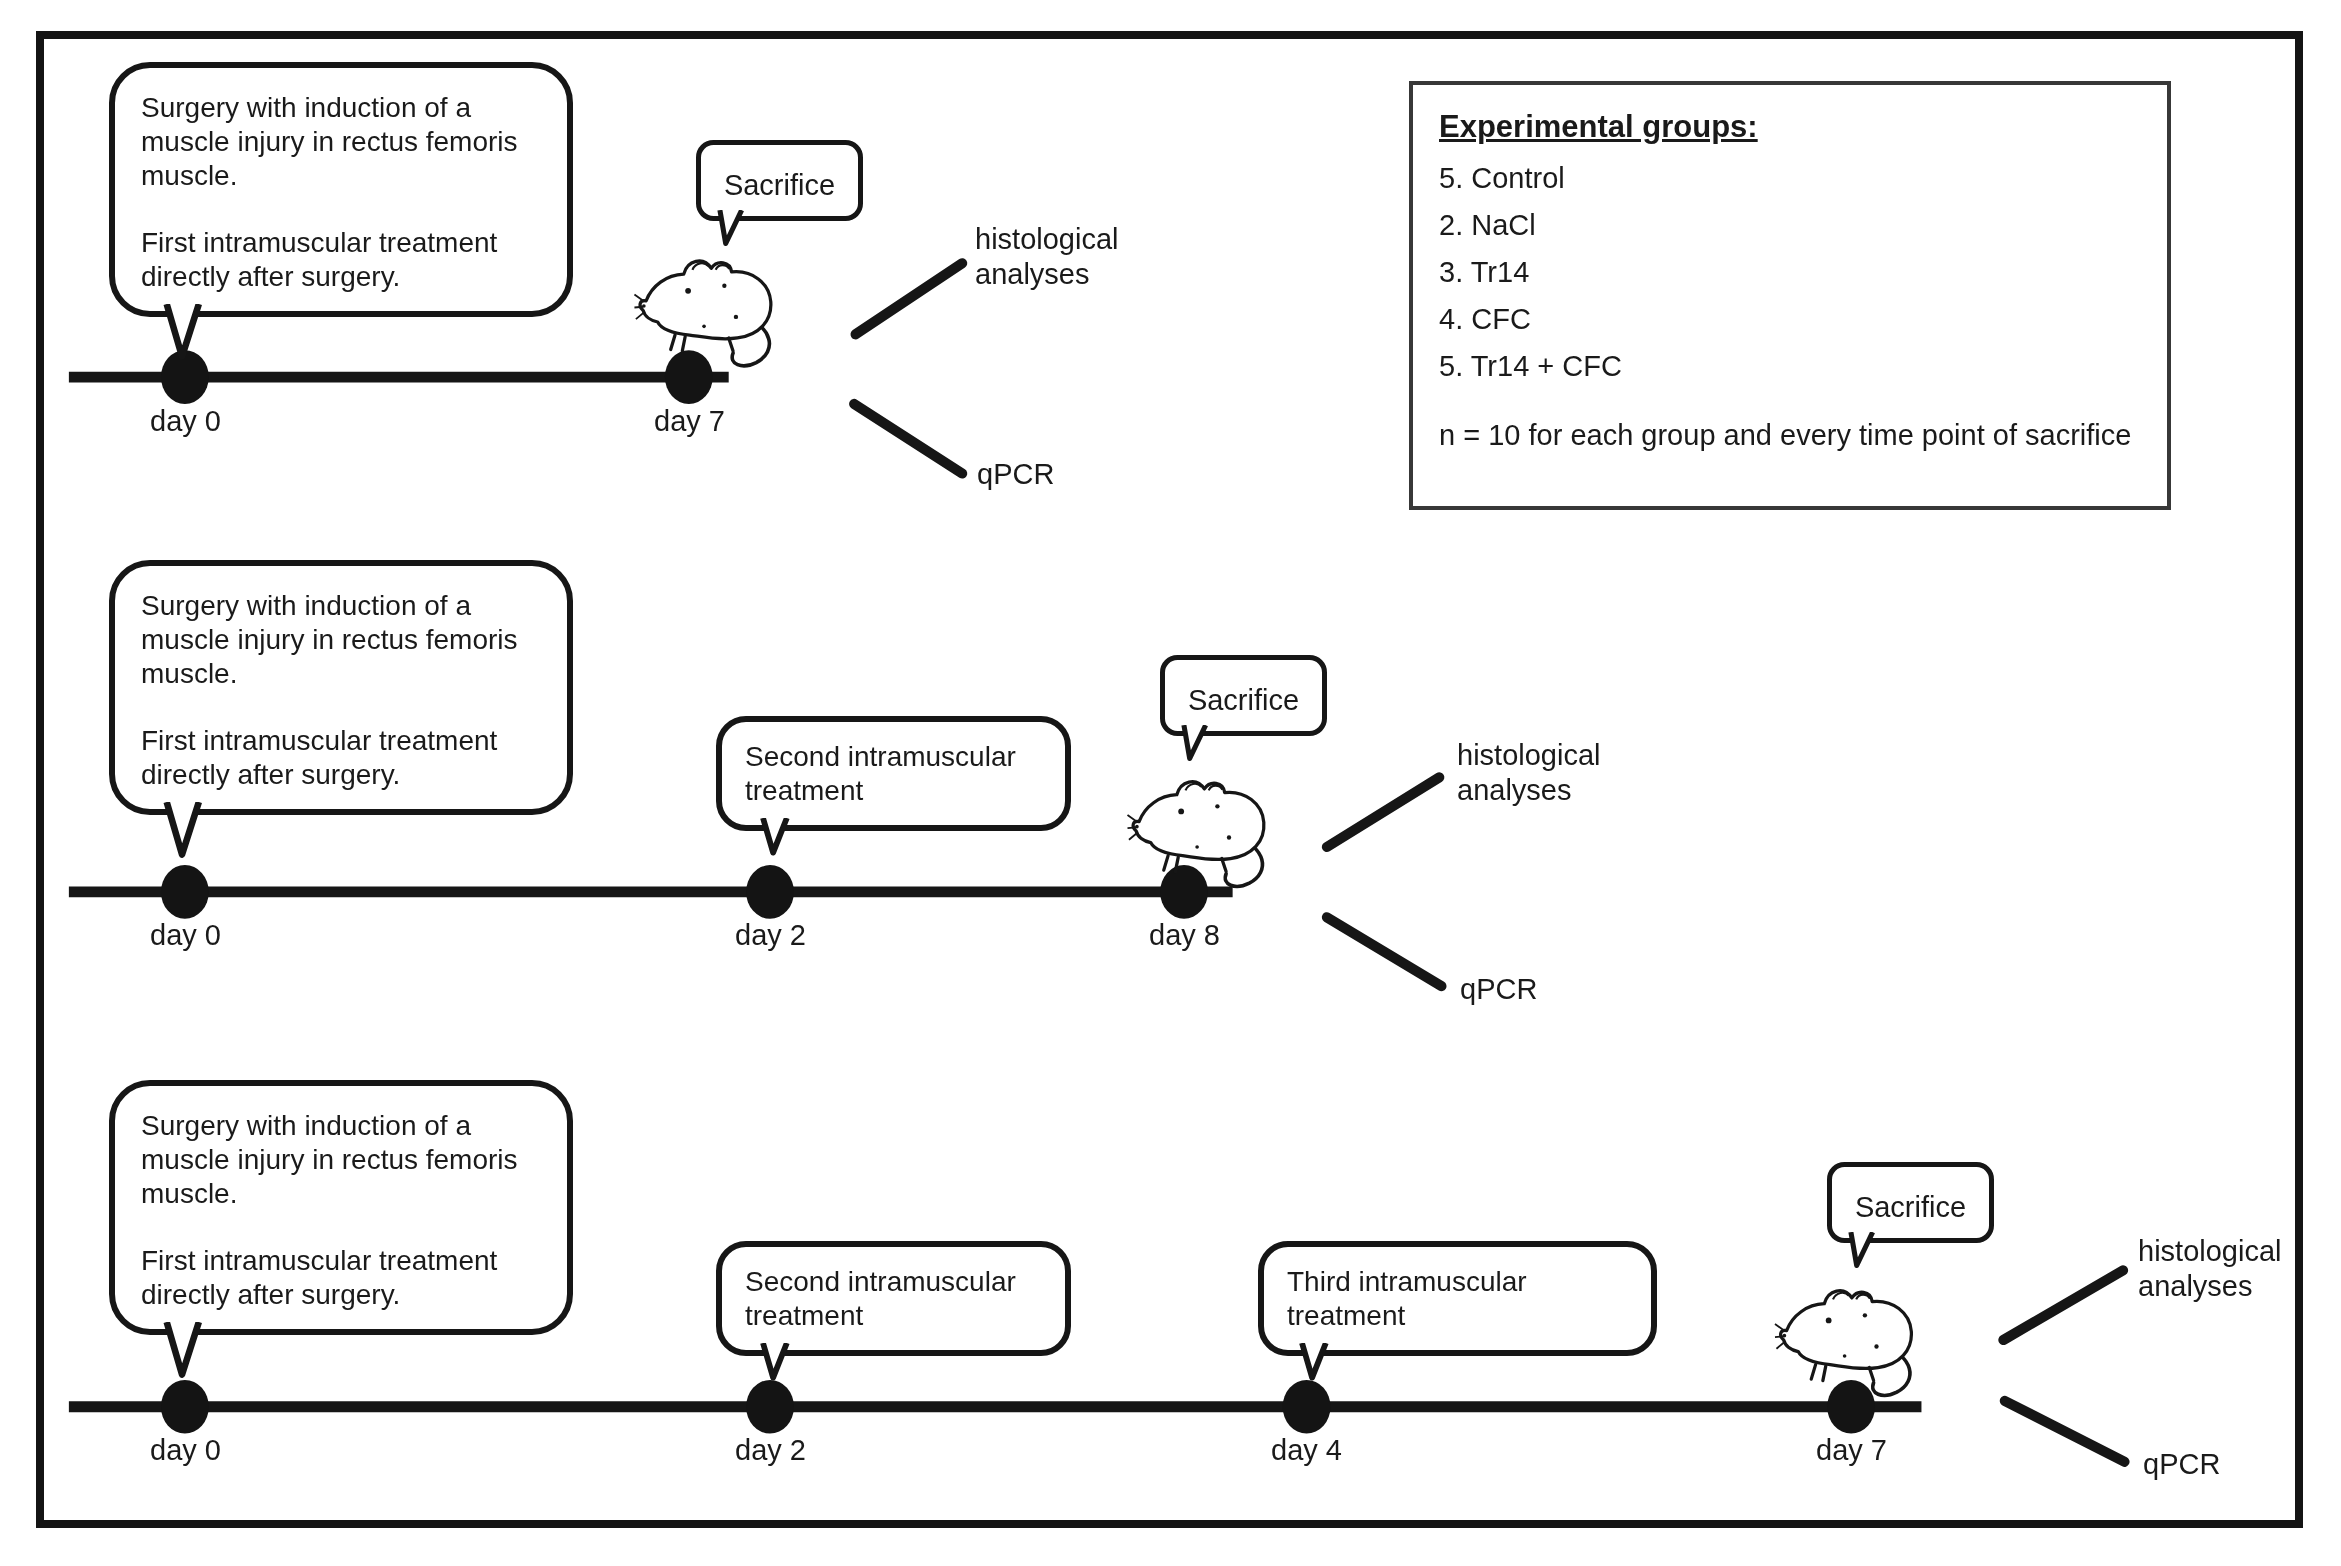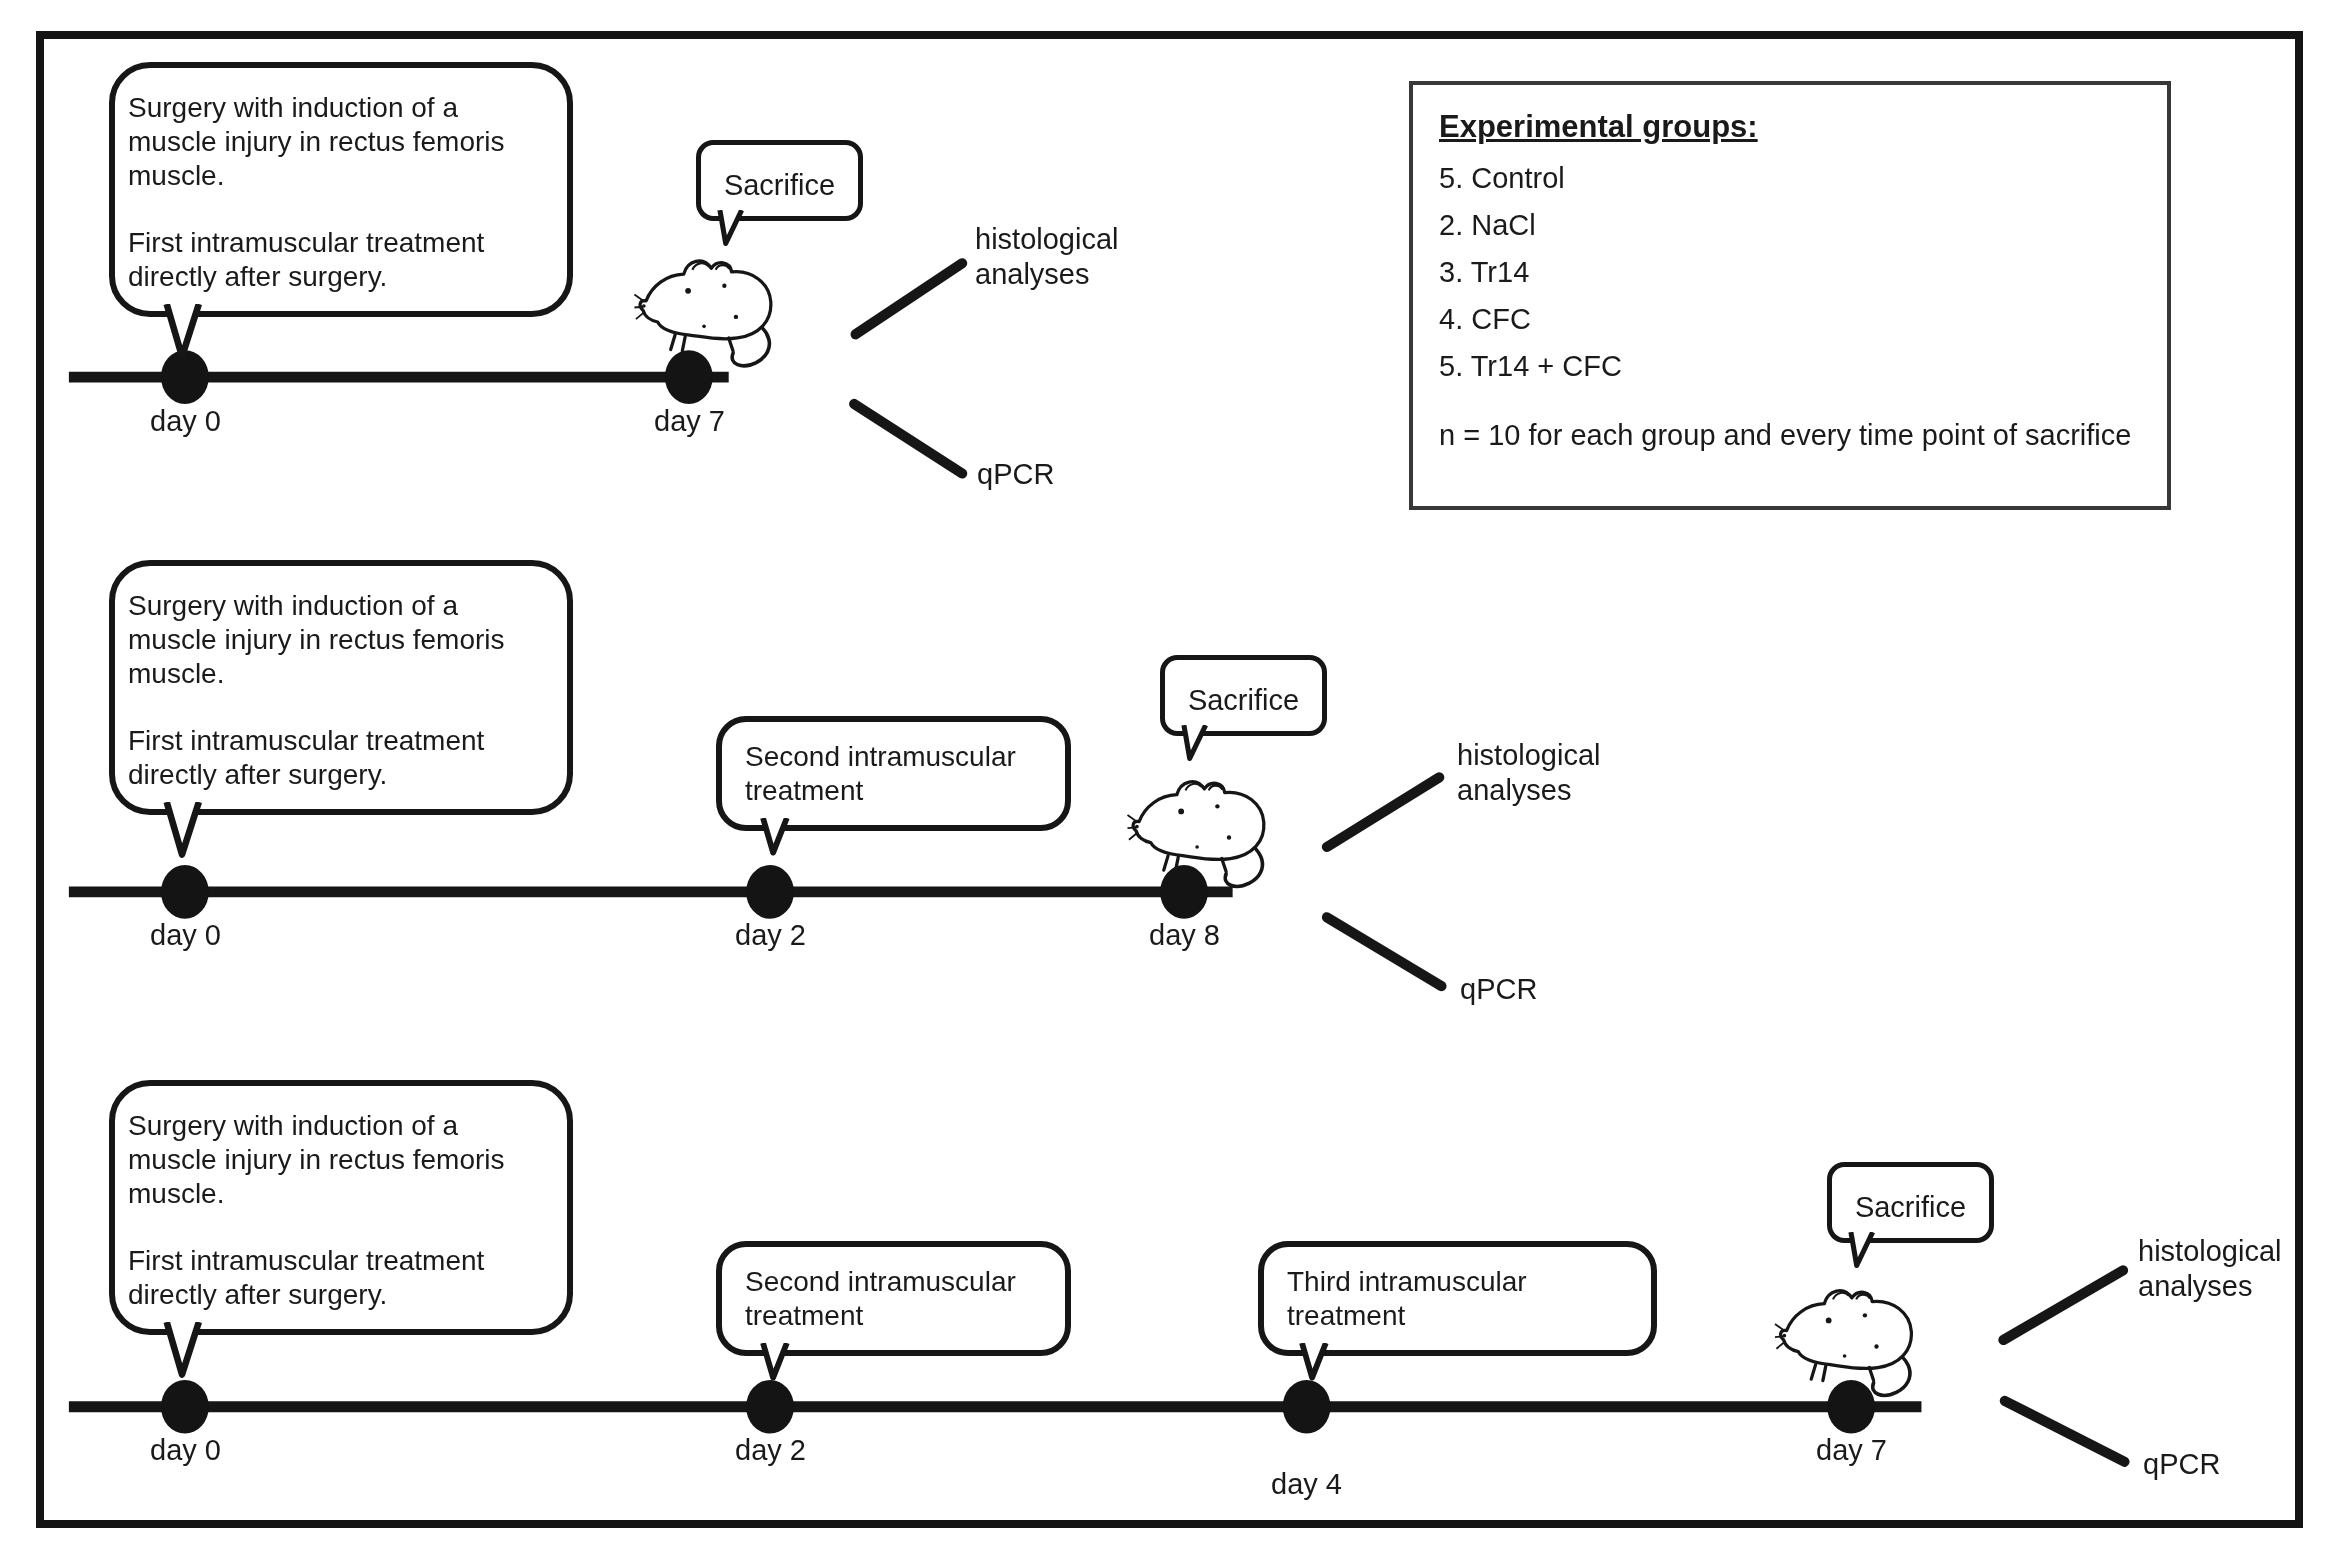--- a/index.html
+++ b/index.html
@@ -39,21 +39,21 @@
     background: #ffffff;
     border: 6.5px solid #161616;
     border-radius: 41px;
     z-index: 2;
     font-size: 28px;
     line-height: 34px;
     letter-spacing: 0px;
   }
   .bubble.surgery {
     width: 464px; height: 255px;
-    padding: 23px 19px 0 13px;
+    padding: 23px 19px 0 26px;
   }
   .bubble .para2 { margin-top: 33px; }
   .bubble.treatment {
     width: 355px; height: 115px;
     border-radius: 30px;
     padding: 18px 0 0 23px;
   }
   .bubble.treatment.third { width: 399px; }
   .bubble.sacrifice {
     width: 167px; height: 81px;
@@ -270,21 +270,21 @@
     <span>Sacrifice</span>
     <div class="tail" style="left:16px; top:calc(100% - 6.5px);">
       <svg width="29" height="38" viewBox="0 0 40 52">
           <path d="M4,0 L12,46 L34,0" fill="#ffffff" stroke="#161616" stroke-width="7" stroke-linejoin="round"></path>
         </svg>
     </div>
   </div>
 
   <div class="day-label" style="left:91px; top:1434px;">day 0</div>
   <div class="day-label" style="left:676px; top:1434px;">day 2</div>
-  <div class="day-label" style="left:1212px; top:1434px;margin-top:34px;">day 4</div>
+  <div class="day-label" style="left:1212px; top:1434px;">day 4</div>
   <div class="day-label" style="left:1757px; top:1434px;">day 7</div>
 
   <div class="out-label" style="left:2138px; top:1234px;">
     <div>histological</div>
     <div>analyses</div>
   </div>
   <div class="out-label" style="left:2143px; top:1447px;">qPCR</div>
 
 </div>
 

